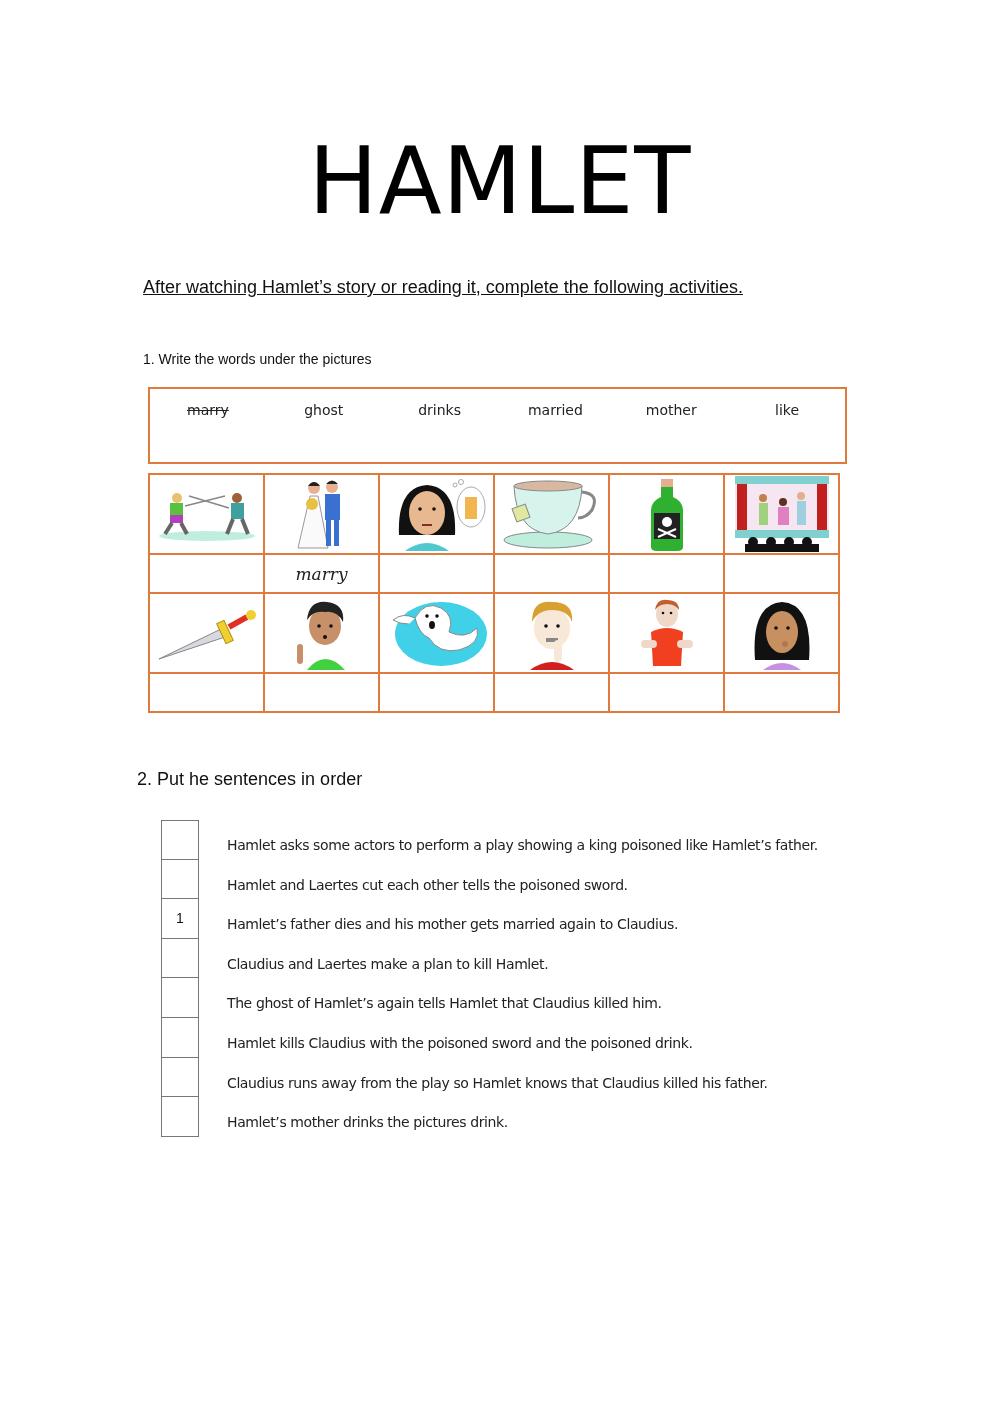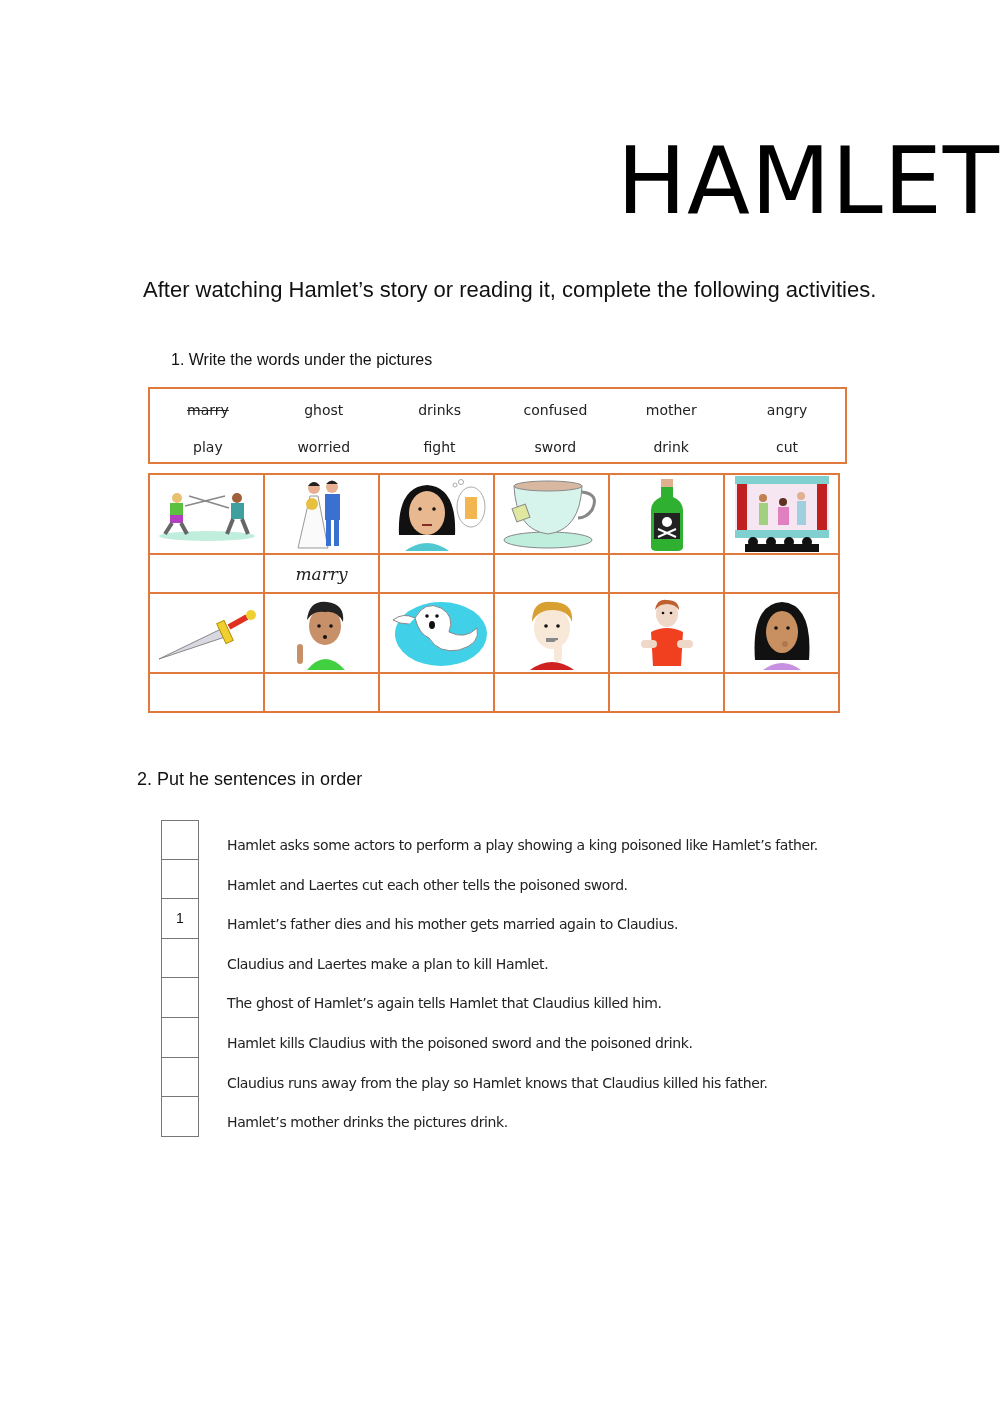--- a/index.html
+++ b/index.html
@@ -1,21 +1,21 @@
 <!DOCTYPE html>
 <html><head>
   <meta charset="utf-8">
   <style>
     html, body { margin: 0; padding: 0; background: #ffffff; }
     body { width: 1000px; height: 1413px; position: relative; overflow: hidden;
            font-family: "Liberation Sans", sans-serif; color: #111; }
-    .title { position: absolute; left: 0; width: 1000px; top: 128px; text-align: right;
+    .title { position: absolute; left: 0; width: 1000px; top: 128px; text-align: center;
              font-family: "DejaVu Sans", sans-serif; font-size: 92px; letter-spacing: 1px; color: #000; }
-    .intro { position: absolute; left: 143px; top: 277px; font-size: 22px; color: #111; }
-    .q1 { position: absolute; left: 143px; top: 351px; font-size: 16px; color: #111; margin-left: 28px; }
+    .intro { position: absolute; left: 143px; top: 277px; font-size: 18px; color: #111; text-decoration: underline; }
+    .q1 { position: absolute; left: 143px; top: 351px; font-size: 14px; color: #111; }
     .q2 { position: absolute; left: 137px; top: 769px; font-size: 18px; color: #111; }
 
     .wordbank { position: absolute; left: 148px; top: 387px; width: 699px; height: 77px;
                 border: 2px solid #e07a3c; box-sizing: border-box; }
     .wordbank .row { display: flex; height: 37px; align-items: center; }
     .wordbank .row:first-child { margin-top: 2px; }
     .wordbank .w { flex: 1; text-align: center; font-family: "DejaVu Sans", sans-serif;
                    font-size: 14px; color: #222; }
     .wordbank .w.struck { text-decoration: line-through; }
 
@@ -40,31 +40,23 @@
 
 <div class="title">HAMLET</div>
 <div class="intro">After watching Hamlet’s story or reading it, complete the following activities.</div>
 <div class="q1">1. Write the words under the pictures</div>
 
 <div class="wordbank">
   <div class="row">
     <span class="w struck">marry</span>
     <span class="w">ghost</span>
     <span class="w">drinks</span>
-    <span class="w">confused</span>
+    <span class="w">married</span>
     <span class="w">mother</span>
-    <span class="w">angry</span>
-  </div>
-  <div class="row">
-    <span class="w">play</span>
-    <span class="w">worried</span>
-    <span class="w">fight</span>
-    <span class="w">sword</span>
-    <span class="w">drink</span>
-    <span class="w">cut</span>
+    <span class="w">like</span>
   </div>
 </div>
 
 <table class="grid">
   <tbody>
       <tr class="pic">
     <td>
       <svg width="104" height="60" viewBox="0 0 104 60">
         <ellipse cx="52" cy="52" rx="48" ry="5" fill="#bfeedd"></ellipse>
         <line x1="30" y1="22" x2="70" y2="12" stroke="#888" stroke-width="1.5"></line>

